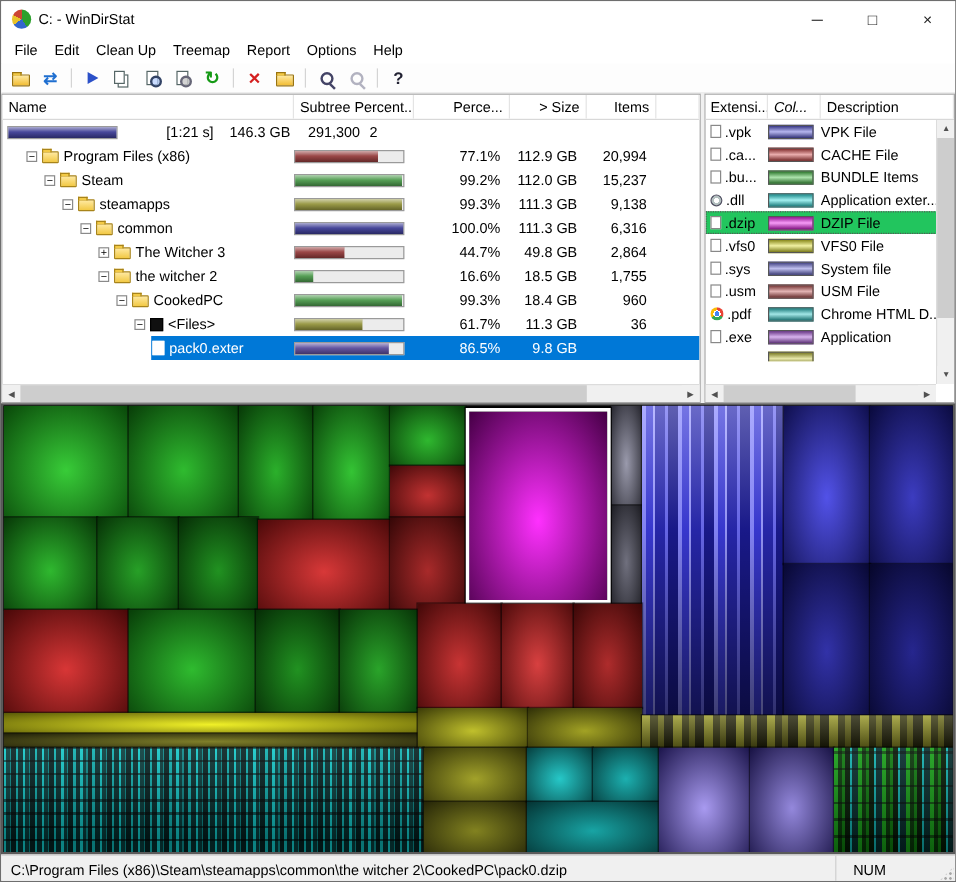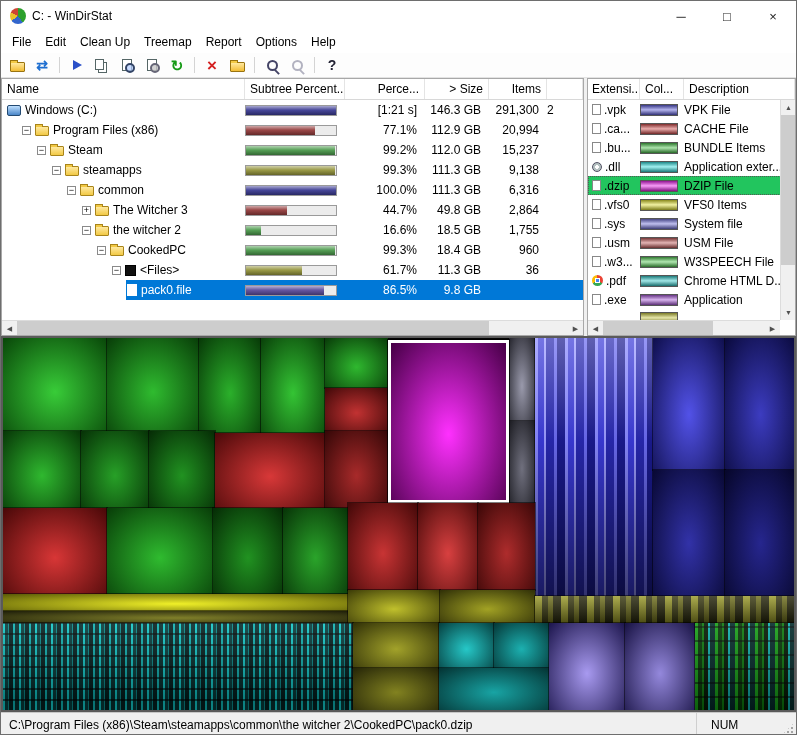--- a/index.html
+++ b/index.html
@@ -68,21 +68,21 @@
   .trow.sel .ic-file { border-color:#fff; }
   .bar { width:92px; height:11px; border:1px solid #9a9a9a; background:#ececec; display:flex; }
   .bar i { display:block; height:100%; background-image:linear-gradient(180deg,rgba(255,255,255,.55),rgba(255,255,255,.06) 45%,rgba(0,0,0,.32)); }
 
   
   .ext-rows { height:220px; overflow:hidden; }
   .erow { display:flex; height:19px; align-items:center; white-space:nowrap; }
   .erow.partial { height:11px; overflow:hidden; align-items:flex-start; padding-top:3px; }
   .erow.sel { background:#22c55e; outline:1px dotted #555; outline-offset:-1px; }
   .e-ext { width:52px; padding-left:4px; display:flex; align-items:center; gap:3px; overflow:hidden; }
-  .e-col { width:44px; display:flex; align-items:center; }
+  .e-col { width:44px; display:flex; align-items:center;font-style:italic; }
   .e-desc { flex:1; overflow:hidden; }
   .fico { width:9px; height:11px; background:#fff; border:1px solid #888; flex:none; }
   .fico-gear { width:10px; height:10px; border-radius:50%; flex:none;
     background:radial-gradient(circle,#fff 0 2px,#9aab 2px 4px,#667 4px); border:1px solid #556; }
   .fico-chrome { width:11px; height:11px; border-radius:50%; flex:none;
     background:radial-gradient(circle at 50% 50%, #4285f4 0 2px, #fff 2px 3px, transparent 3px),
     conic-gradient(#ea4335 0 33%, #34a853 33% 66%, #fbbc05 66% 100%); }
   .swatch { width:38px; height:12px; border:1px solid #555;
     background-image:linear-gradient(180deg,rgba(0,0,0,.38),rgba(255,255,255,.55) 48%,rgba(0,0,0,.45)); }
 
@@ -201,24 +201,20 @@
           <div class="hcell c-bar">Subtree Percent...</div>
           <div class="hcell c-pct r">Perce...</div>
           <div class="hcell c-size r">&gt; Size</div>
           <div class="hcell c-items r">Items</div>
           <div class="hcell c-extra"></div>
         </div>
       <div class="tree-rows" id="tree-rows">
           <div class="trow">
             <span class="indent" style="width: 4px;"></span>
             <div class="rowsel">
-              <div class="ncell" style="width: 239px;">
-                <span class="ic ic-computer"></span>
-                <span>Windows (C:)</span>
-              </div>
               <div class="cell c-bar" style="display: flex;">
                 <div class="bar">
                   <i style="width: 100%; background-color: rgb(60, 60, 148);"></i>
                 </div>
               </div>
               <div class="cell c-pct">[1:21 s]</div>
               <div class="cell c-size">146.3 GB</div>
               <div class="cell c-items">291,300</div>
               <div class="cell c-extra">2</div>
             </div>
@@ -373,21 +369,21 @@
               <div class="cell c-size">11.3 GB</div>
               <div class="cell c-items">36</div>
               <div class="cell c-extra"></div>
             </div>
           </div>
           <div class="trow sel">
             <span class="indent" style="width: 124px;"></span>
             <div class="rowsel">
               <div class="ncell" style="width: 119px;">
                 <span class="ic ic-file"></span>
-                <span>pack0.file</span>
+                <span>pack0.exter</span>
               </div>
               <div class="cell c-bar" style="display: flex;">
                 <div class="bar">
                   <i style="width: 87%; background-color: rgb(92, 76, 156);"></i>
                 </div>
               </div>
               <div class="cell c-pct">86.5%</div>
               <div class="cell c-size">9.8 GB</div>
               <div class="cell c-items"></div>
               <div class="cell c-extra"></div>
@@ -464,51 +460,41 @@
             <div class="e-desc">DZIP File</div>
           </div>
           <div class="erow">
             <div class="e-ext">
               <span class="fico"></span>
               <span>.vfs0</span>
             </div>
             <div class="e-col">
               <div class="swatch" style="background-color: rgb(224, 224, 48);"></div>
             </div>
-            <div class="e-desc">VFS0 Items</div>
+            <div class="e-desc">VFS0 File</div>
           </div>
           <div class="erow">
             <div class="e-ext">
               <span class="fico"></span>
               <span>.sys</span>
             </div>
             <div class="e-col">
               <div class="swatch" style="background-color: rgb(112, 112, 216);"></div>
             </div>
             <div class="e-desc">System file</div>
           </div>
           <div class="erow">
             <div class="e-ext">
               <span class="fico"></span>
               <span>.usm</span>
             </div>
             <div class="e-col">
               <div class="swatch" style="background-color: rgb(192, 88, 88);"></div>
             </div>
             <div class="e-desc">USM File</div>
-          </div>
-          <div class="erow">
-            <div class="e-ext">
-              <span class="fico"></span>
-              <span>.w3...</span>
-            </div>
-            <div class="e-col">
-              <div class="swatch" style="background-color: rgb(80, 200, 80);"></div>
-            </div>
-            <div class="e-desc">W3SPEECH File</div>
           </div>
           <div class="erow">
             <div class="e-ext">
               <span class="fico-chrome"></span>
               <span>.pdf</span>
             </div>
             <div class="e-col">
               <div class="swatch" style="background-color: rgb(48, 200, 200);"></div>
             </div>
             <div class="e-desc">Chrome HTML D...</div>

